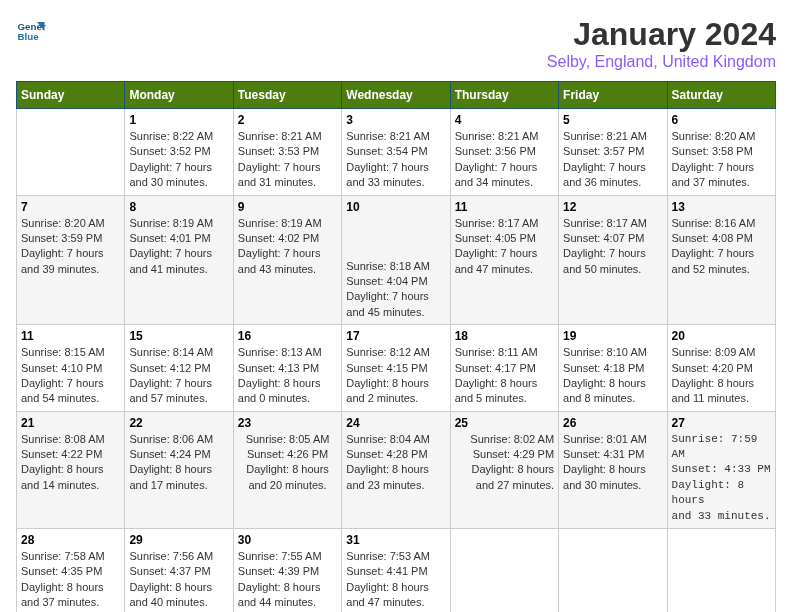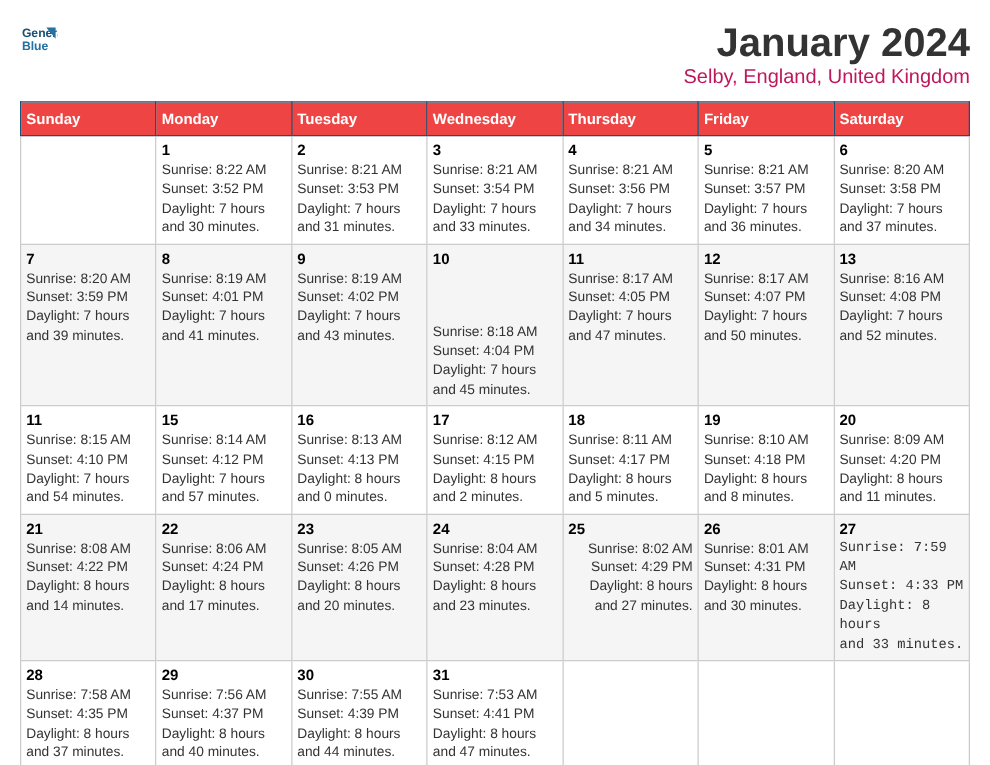--- a/index.html
+++ b/index.html
@@ -28,29 +28,29 @@
     .title-block {
       text-align: right;
     }
     .calendar-title {
       font-size: 32px;
       font-weight: bold;
       color: #333;
     }
     .calendar-subtitle {
       font-size: 16px;
-      color: #be185d;
+      color: #8b5cf6;
     }
     table {
       width: 100%;
       border-collapse: collapse;
       font-size: 11px;
     }
     thead tr th {
-      background-color: #ef4444;
+      background-color: #4d7c0f;
       color: #fff;
       padding: 6px 4px;
       text-align: left;
       font-size: 12px;
       font-weight: bold;
       border: 1px solid #1a5276;
     }
     tbody tr td {
       border: 1px solid #ccc;
       vertical-align: top;
@@ -264,21 +264,21 @@
         </td>
         <td>
           <span class="day-number">22</span>
           <div class="day-info" style="white-space: pre-line;">Sunrise: 8:06 AM
 Sunset: 4:24 PM
 Daylight: 8 hours
 and 17 minutes.</div>
         </td>
         <td>
           <span class="day-number">23</span>
-          <div class="day-info" style="white-space: pre-line;">Sunrise: 8:05 AM
+          <div class="day-info" style="white-space: pre-line; text-align: center;">Sunrise: 8:05 AM
 Sunset: 4:26 PM
 Daylight: 8 hours
 and 20 minutes.</div>
         </td>
         <td>
           <span class="day-number">24</span>
           <div class="day-info" style="white-space: pre-line;">Sunrise: 8:04 AM
 Sunset: 4:28 PM
 Daylight: 8 hours
 and 23 minutes.</div>

